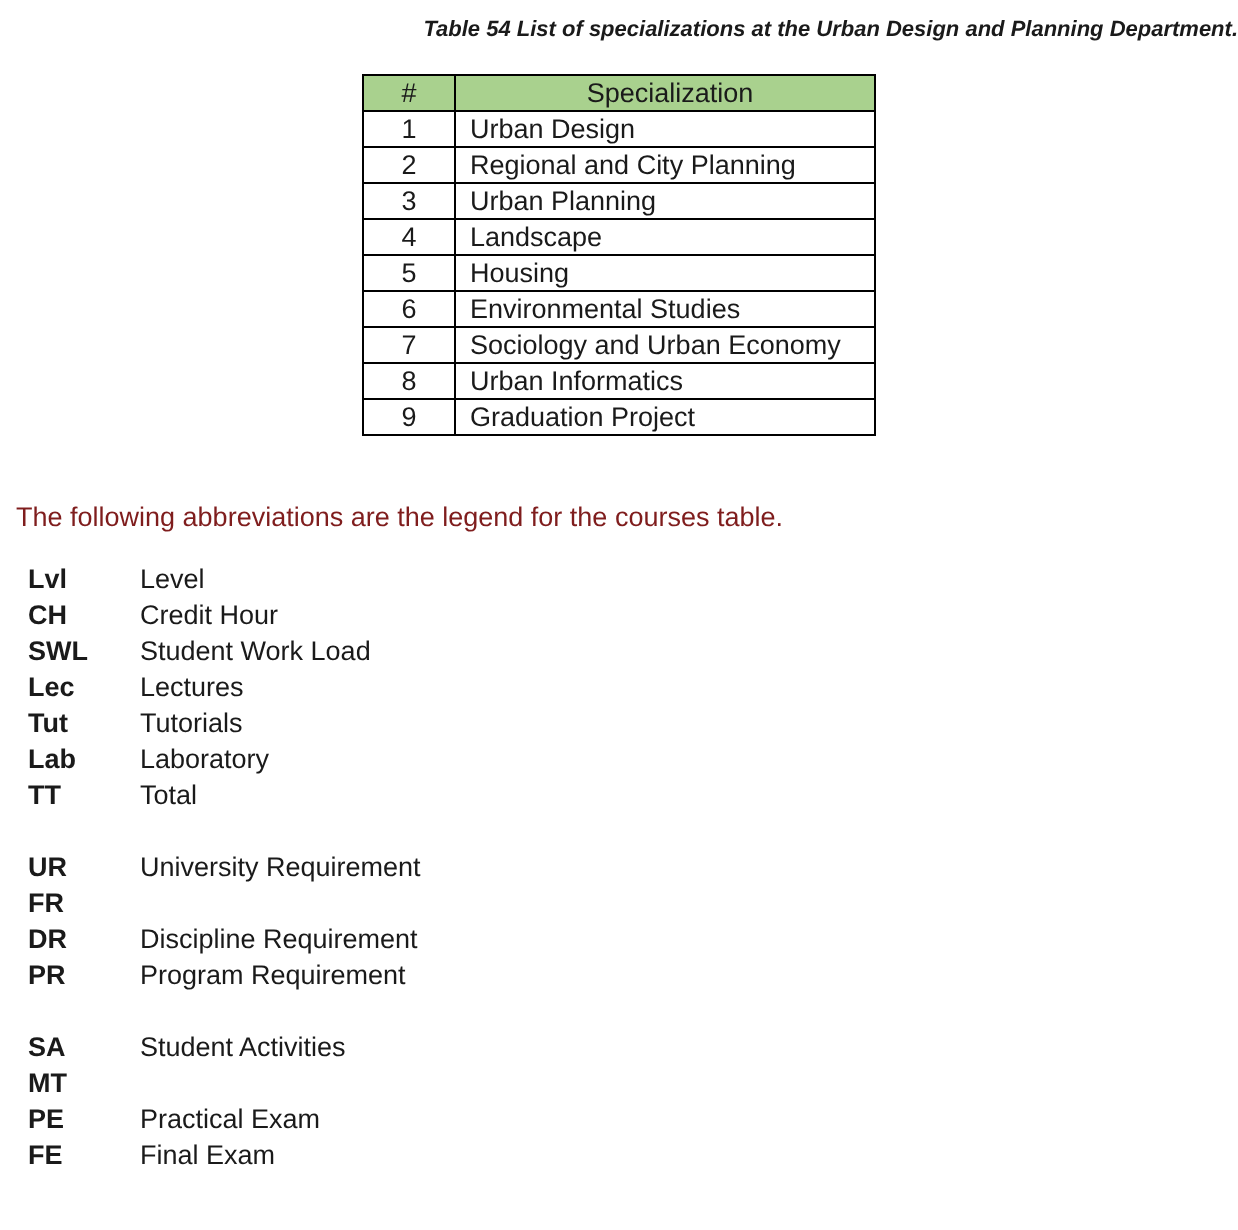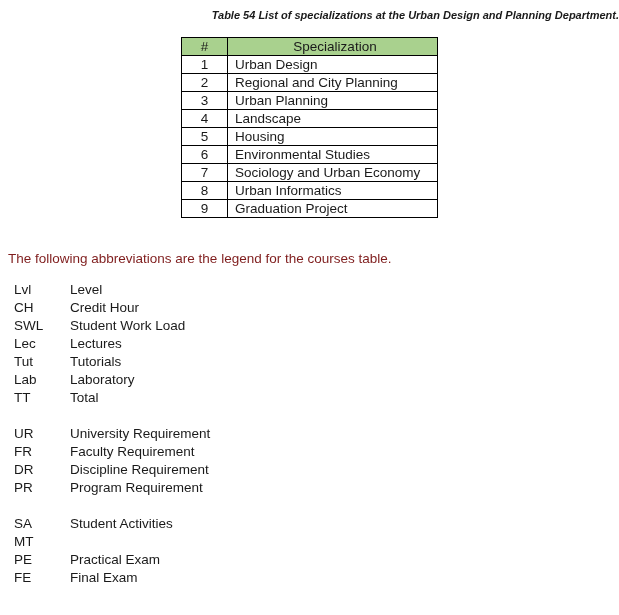--- a/index.html
+++ b/index.html
@@ -54,21 +54,21 @@
     color: #7f1d1d;
   }
   .legend {
     position: absolute;
     top: 281px;
     left: 14px;
     font-size: 13.5px;
   }
   .legend-group { margin-bottom: 18px; }
   .legend-row { display: flex; line-height: 18px; }
-  .legend-abbr { width: 56px; flex: 0 0 56px; }
+  .legend-abbr { width: 56px; flex: 0 0 56px; font-weight: bold; }
   .legend-meaning { flex: 1; }
 </style>
 </head>
 <body>
 
 <div class="caption">Table 54 List of specializations at the Urban Design and Planning Department.</div>
 
 <table class="spec-table">
   <thead>
     <tr>
@@ -151,21 +151,20 @@
     </div>
   </div>
 
   <div class="legend-group">
     <div class="legend-row">
       <span class="legend-abbr">UR</span>
       <span class="legend-meaning">University Requirement</span>
     </div>
     <div class="legend-row">
       <span class="legend-abbr">FR</span>
-      <span class="legend-meaning">Faculty Requirement</span>
     </div>
     <div class="legend-row">
       <span class="legend-abbr">DR</span>
       <span class="legend-meaning">Discipline Requirement</span>
     </div>
     <div class="legend-row">
       <span class="legend-abbr">PR</span>
       <span class="legend-meaning">Program Requirement</span>
     </div>
   </div>

